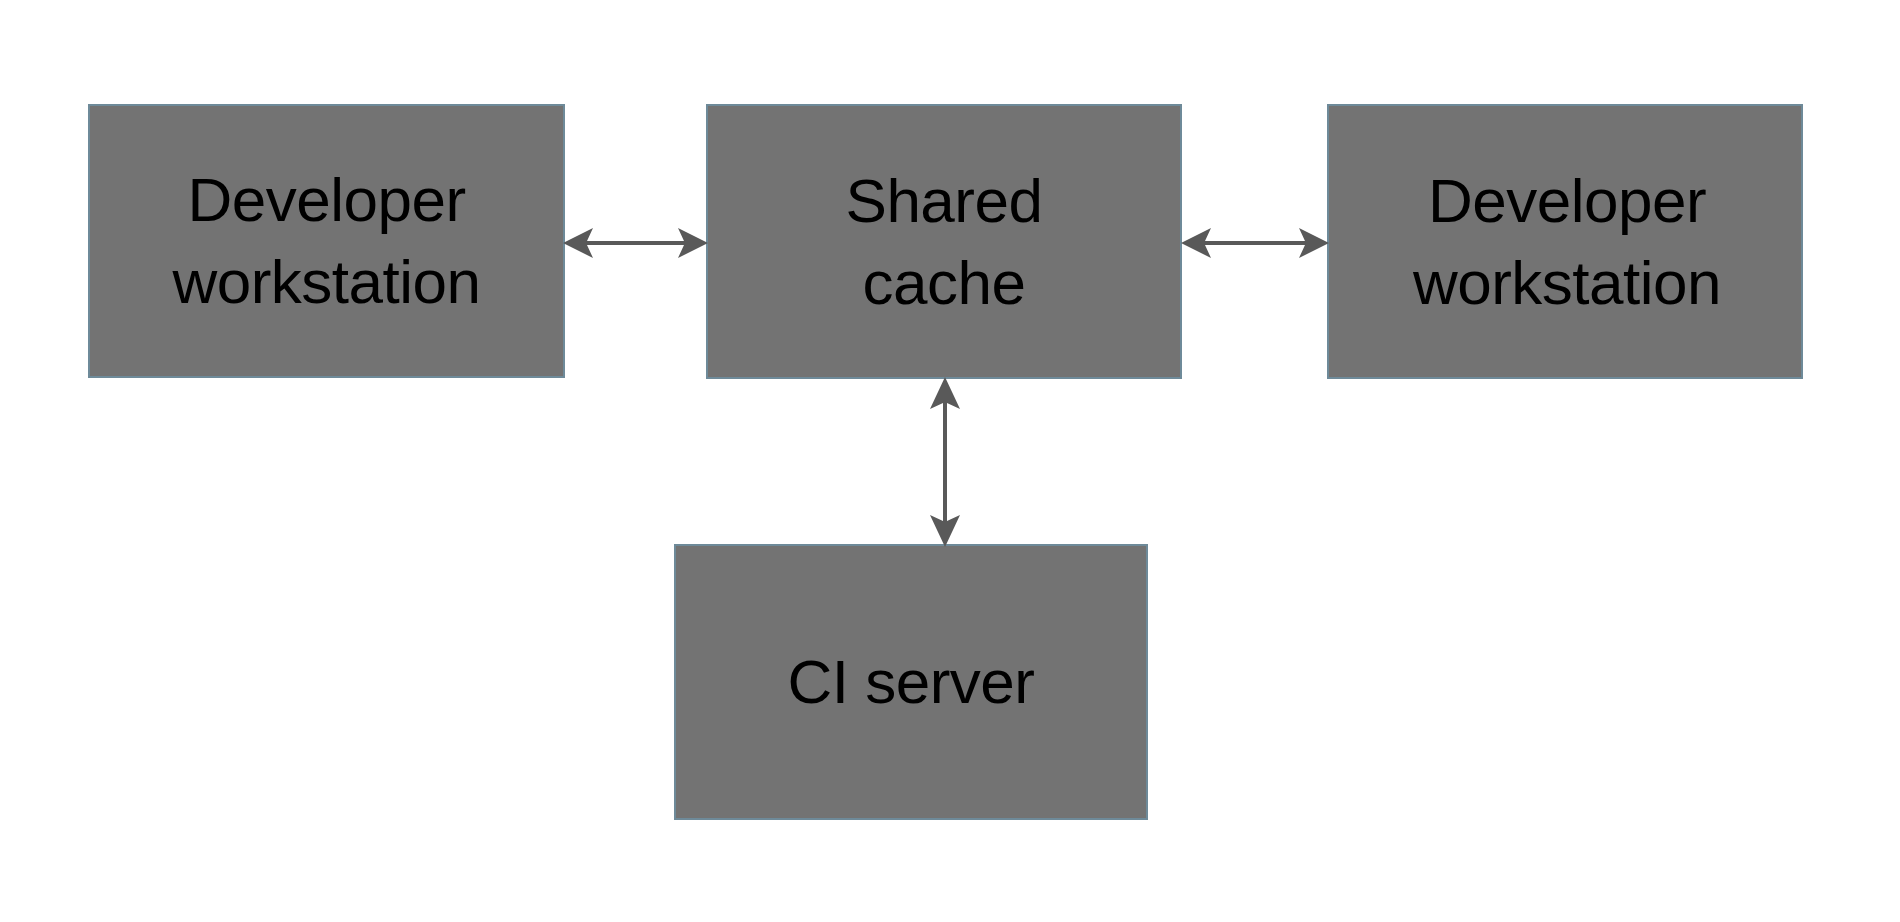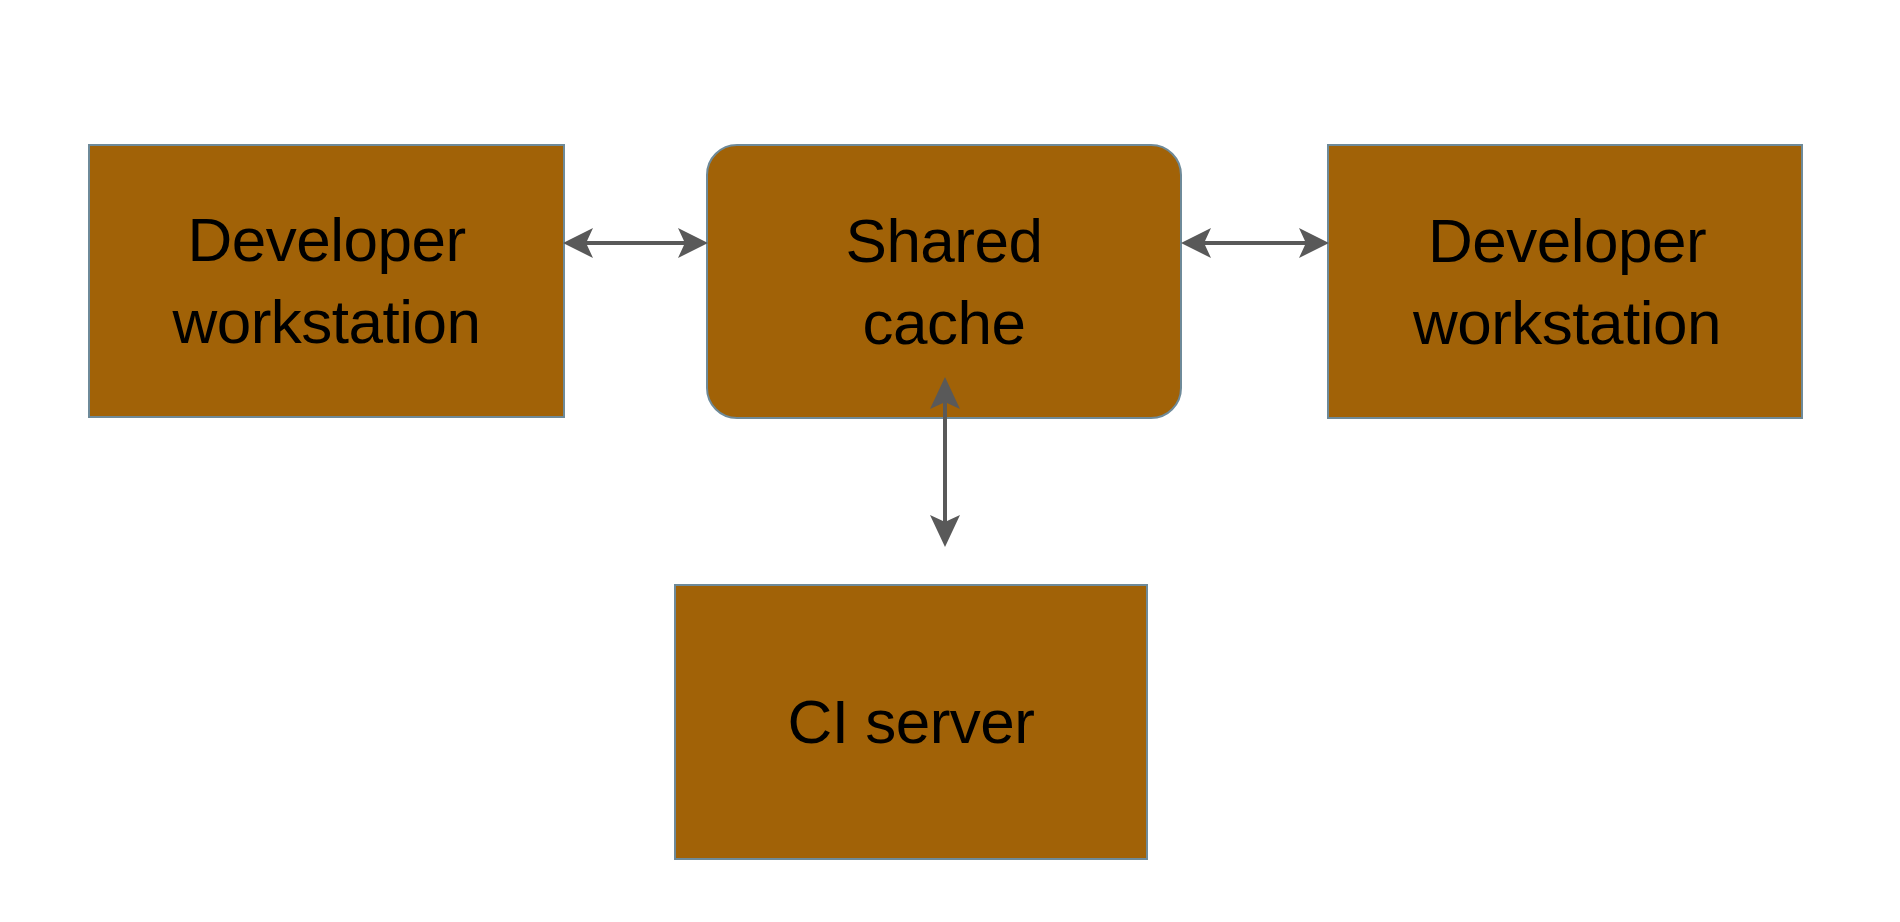--- a/index.html
+++ b/index.html
@@ -13,26 +13,25 @@
   #canvas {
     position: relative;
     width: 1900px;
     height: 922px;
     background: #ffffff;
     overflow: hidden;
   }
   .node {
     position: absolute;
     box-sizing: border-box;
-    background: #a16207;
+    background: #737373;
     border: 2px solid #6e8a99;
     display: flex;
     align-items: center;
     justify-content: center;
-    margin-top: 40px;
   }
   .node-label {
     font-family: "Liberation Sans", sans-serif;
     font-size: 62px;
     line-height: 1.32;
     color: #000000;
     text-align: center;
     white-space: pre-line;
     letter-spacing: -0.5px;
     font-weight: 400;
@@ -41,21 +40,21 @@
     position: absolute;
     overflow: visible;
   }
   .connector svg {
     display: block;
     overflow: visible;
   }
 
   
   #node-dev-left   { left: 88px;   top: 104px; width: 477px; height: 274px; }
-  #node-cache      { left: 706px;  top: 104px; width: 476px; height: 275px; border-radius: 31px; }
+  #node-cache      { left: 706px;  top: 104px; width: 476px; height: 275px; }
   #node-dev-right  { left: 1327px; top: 104px; width: 476px; height: 275px; }
   #node-ci         { left: 674px;  top: 544px; width: 474px; height: 276px; }
 
   #conn-left   { left: 563px;  top: 222px; width: 145px; height: 42px; }
   #conn-right  { left: 1181px; top: 222px; width: 148px; height: 42px; }
   #conn-down   { left: 924px;  top: 377px; width: 42px;  height: 170px; }
 
   
   #node-dev-right .node-label { transform: translateX(2px); }
 </style>

